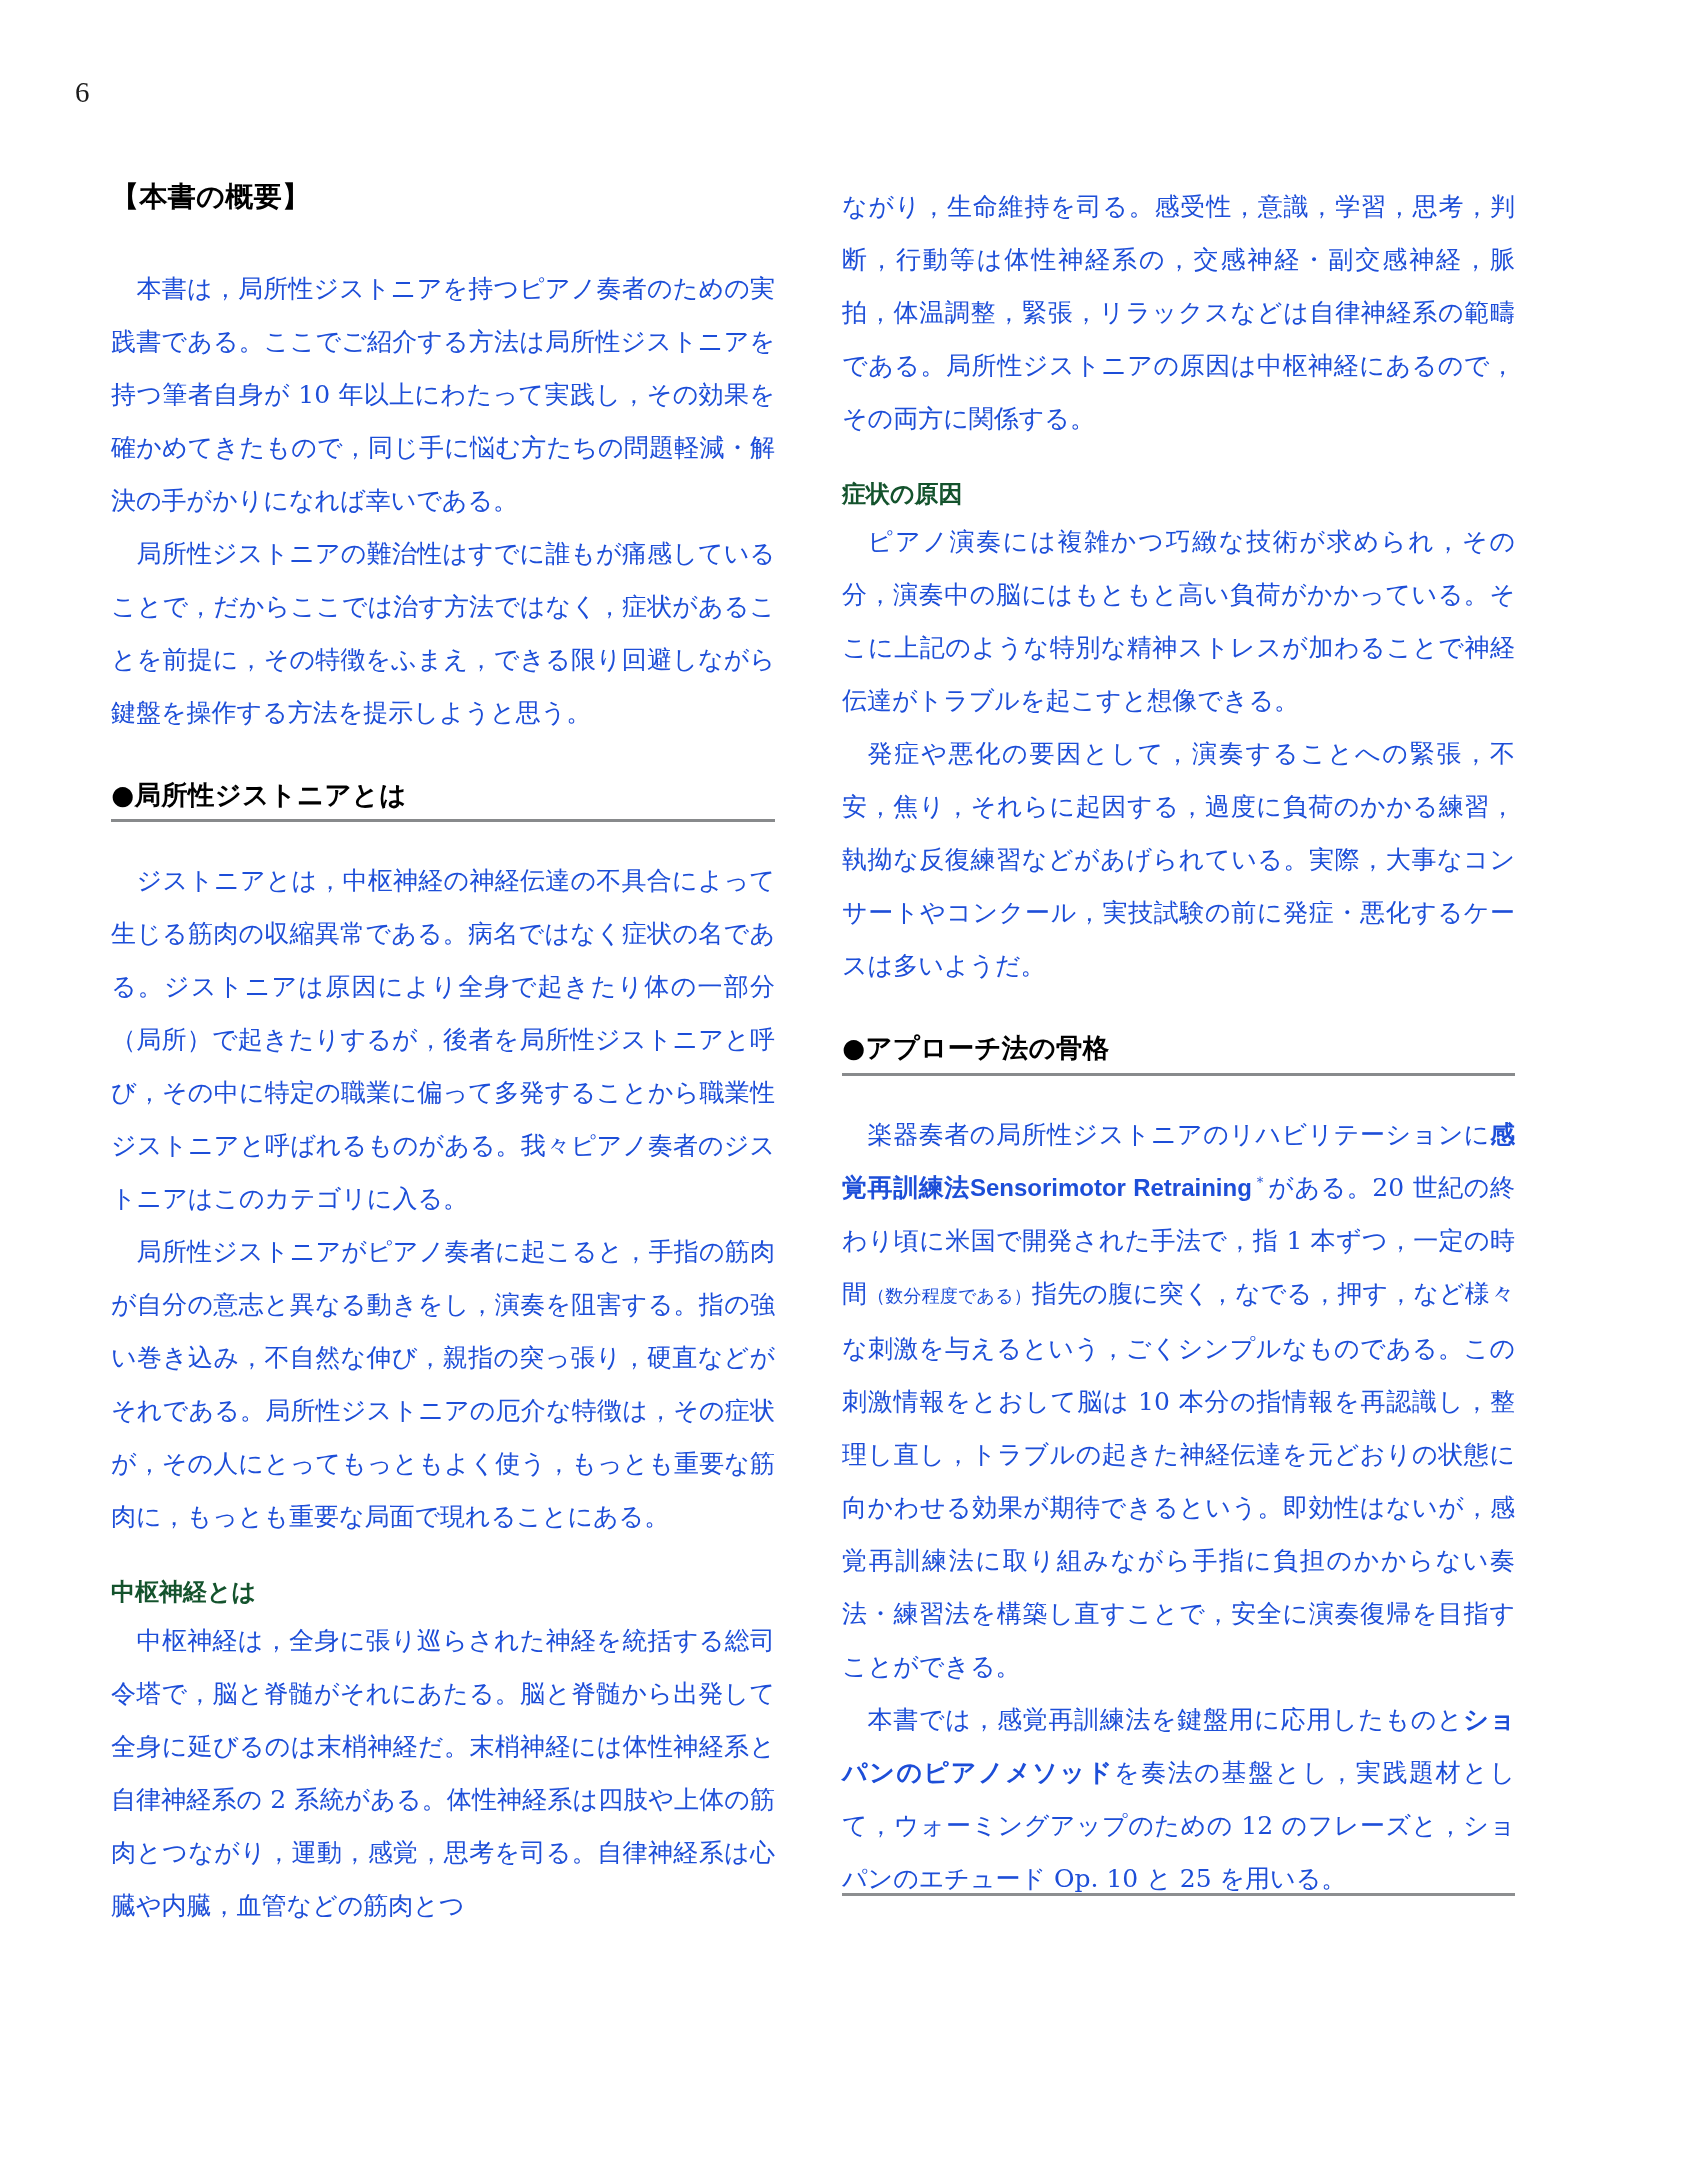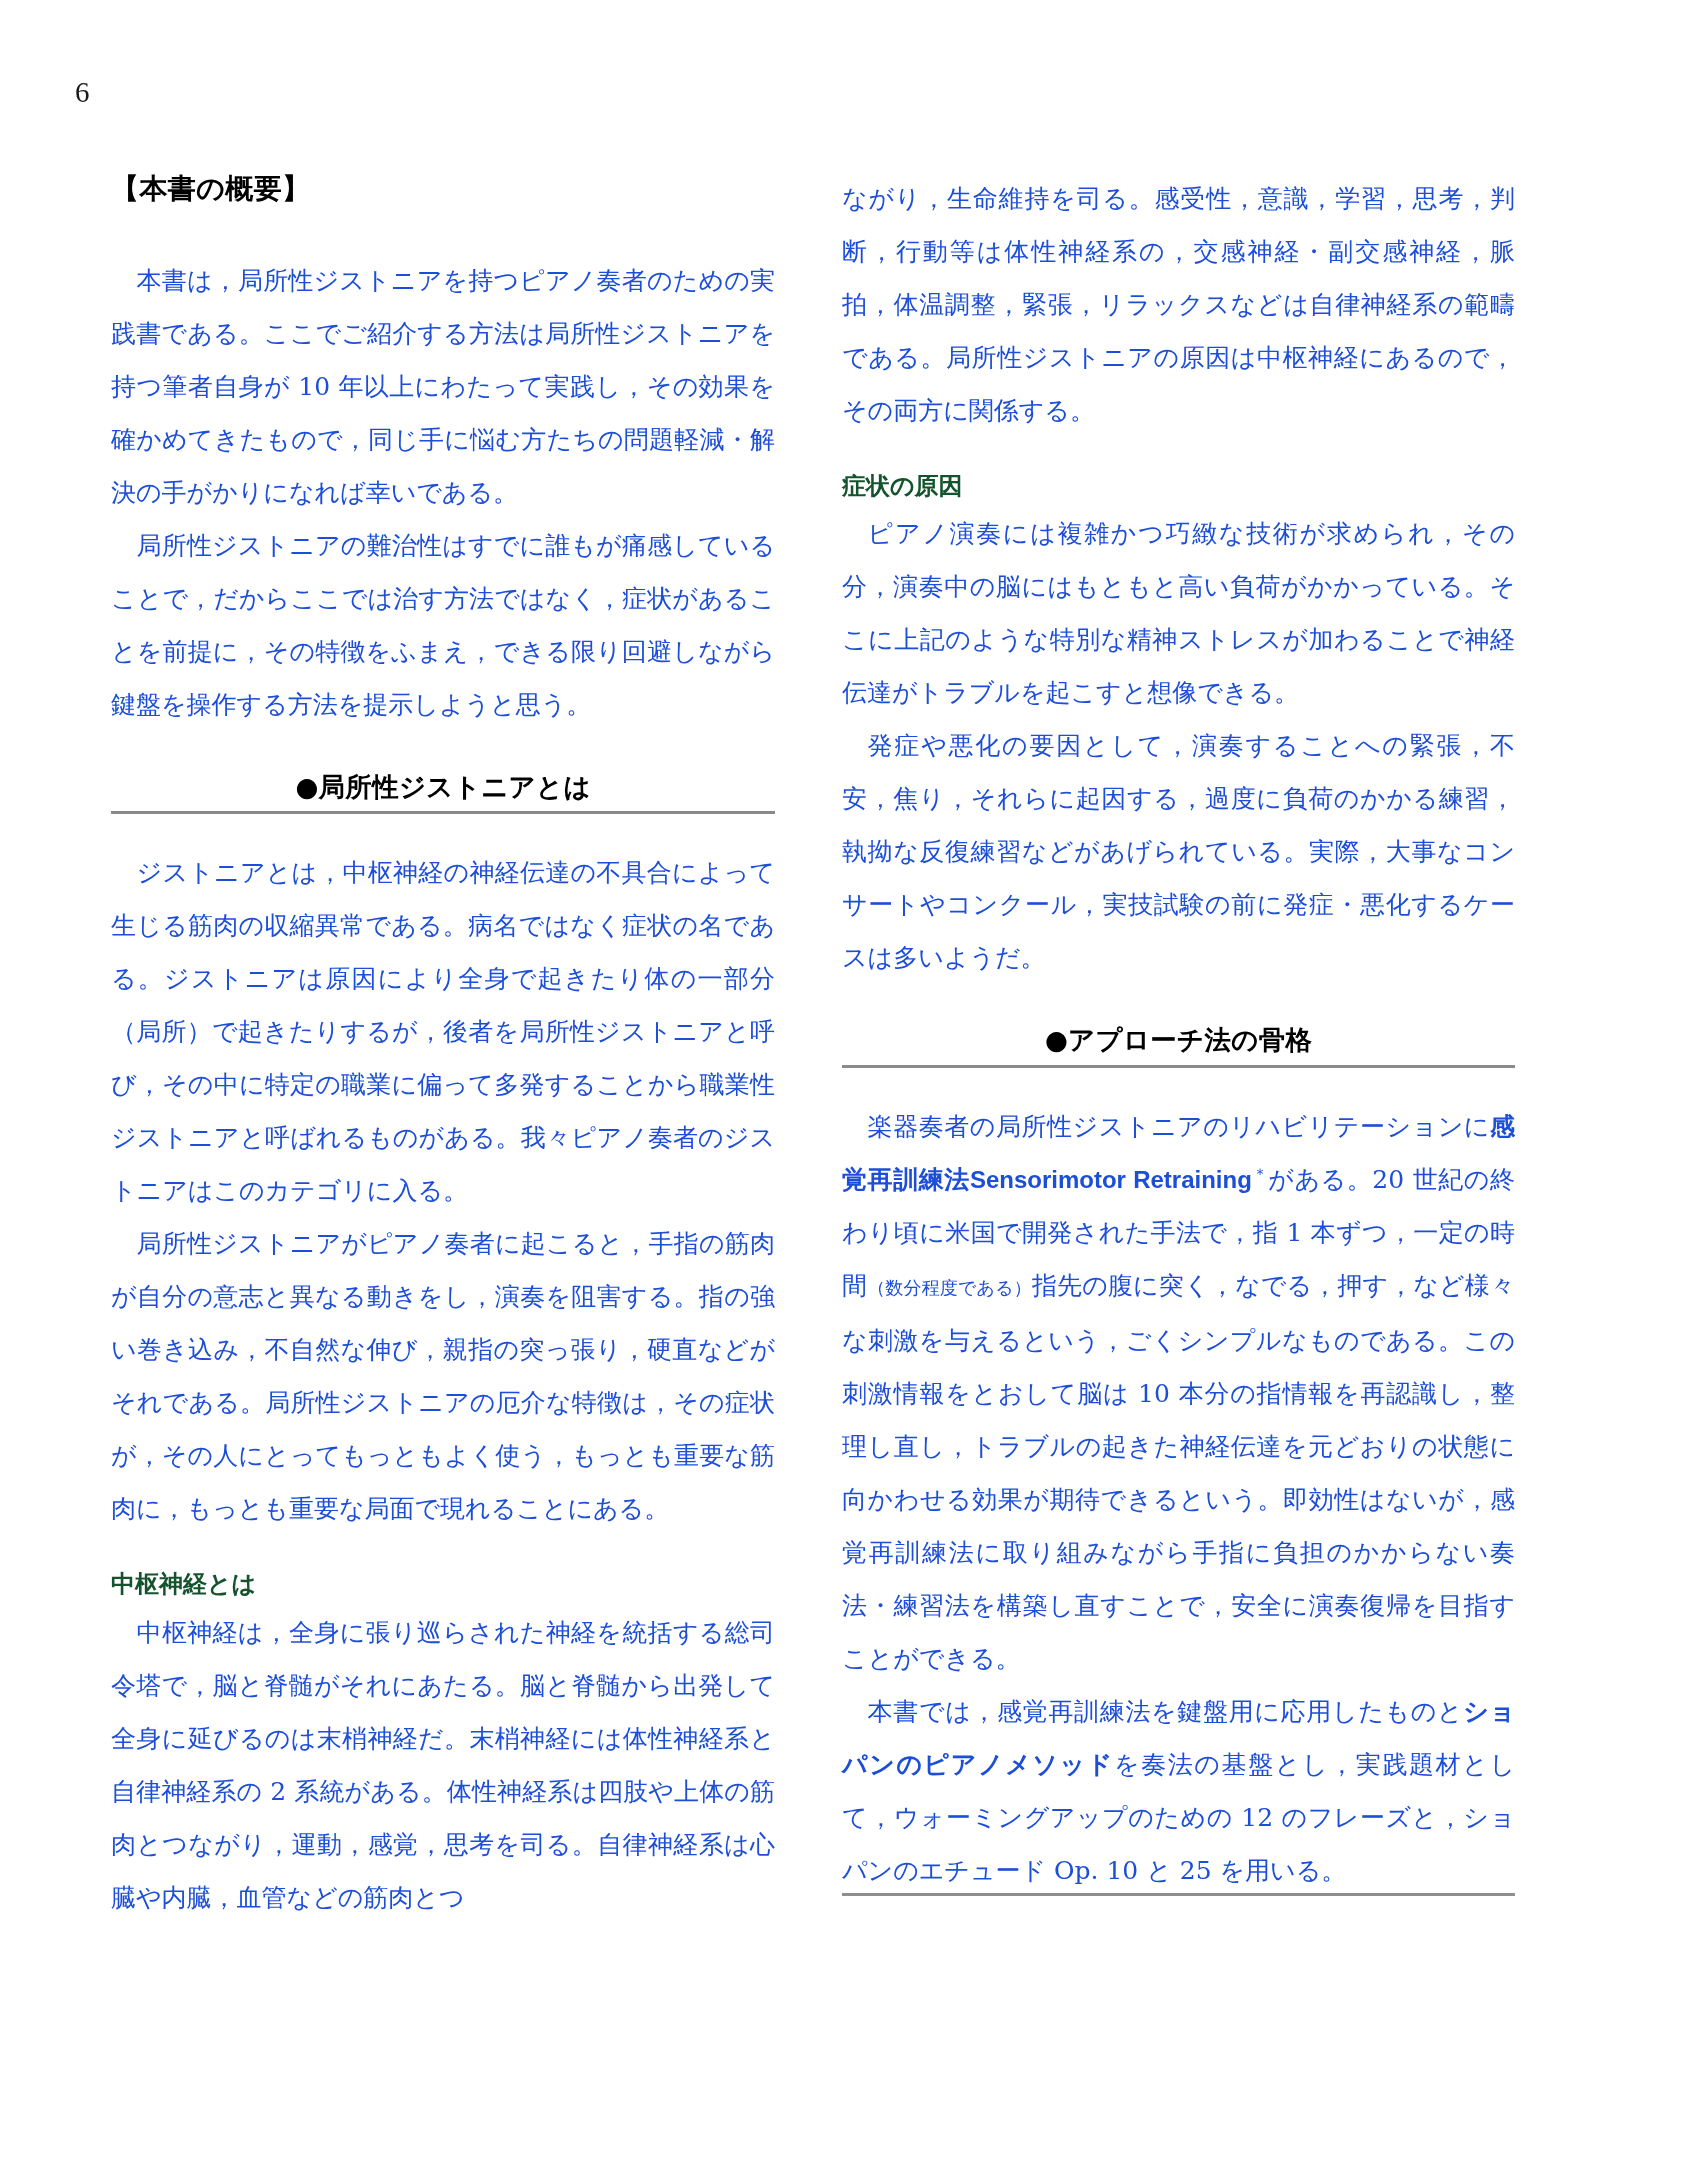--- a/index.html
+++ b/index.html
@@ -26,21 +26,21 @@
     font-size: 29px;
     line-height: 1;
     color: #1a1a1a;
     font-family: "Liberation Serif", "DejaVu Serif", serif;
   }
 
   
   .columns {
     position: absolute;
     left: 0;
-    top: 172px;
+    top: 180px;
     width: 1581px;
     display: flex;
     gap: 0;
   }
   .col {
     box-sizing: border-box;
     width: 842px;
     padding-left: 111px;
     padding-right: 68px;
   }
@@ -56,21 +56,20 @@
     font-family: "DejaVu Sans", "Liberation Sans", sans-serif;
     font-weight: bold;
     font-size: 28px;
     line-height: 1.2;
     letter-spacing: 0.4px;
     margin: 0 0 48px 0;
     color: #000000;
   }
   .rule-heading {
     margin: 39px 0 0 0;
-    text-align: center;
   }
   .rule-heading .rh-text {
     font-family: "DejaVu Sans", "Liberation Sans", sans-serif;
     font-weight: bold;
     font-size: 26.4px;
     line-height: 1.25;
     letter-spacing: 0.4px;
     color: #000000;
     display: block;
     margin-bottom: 8.5px;

